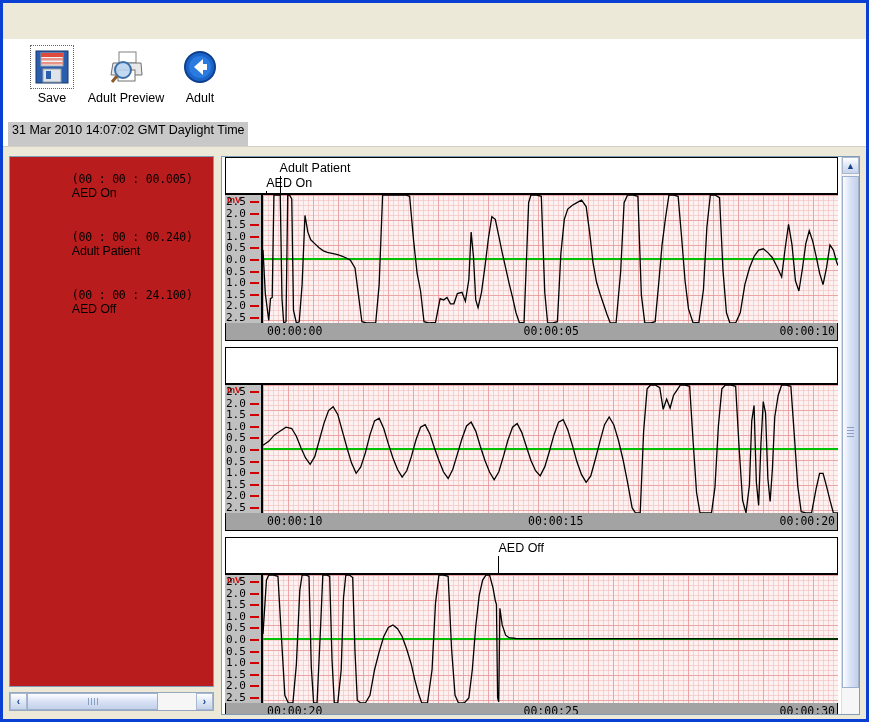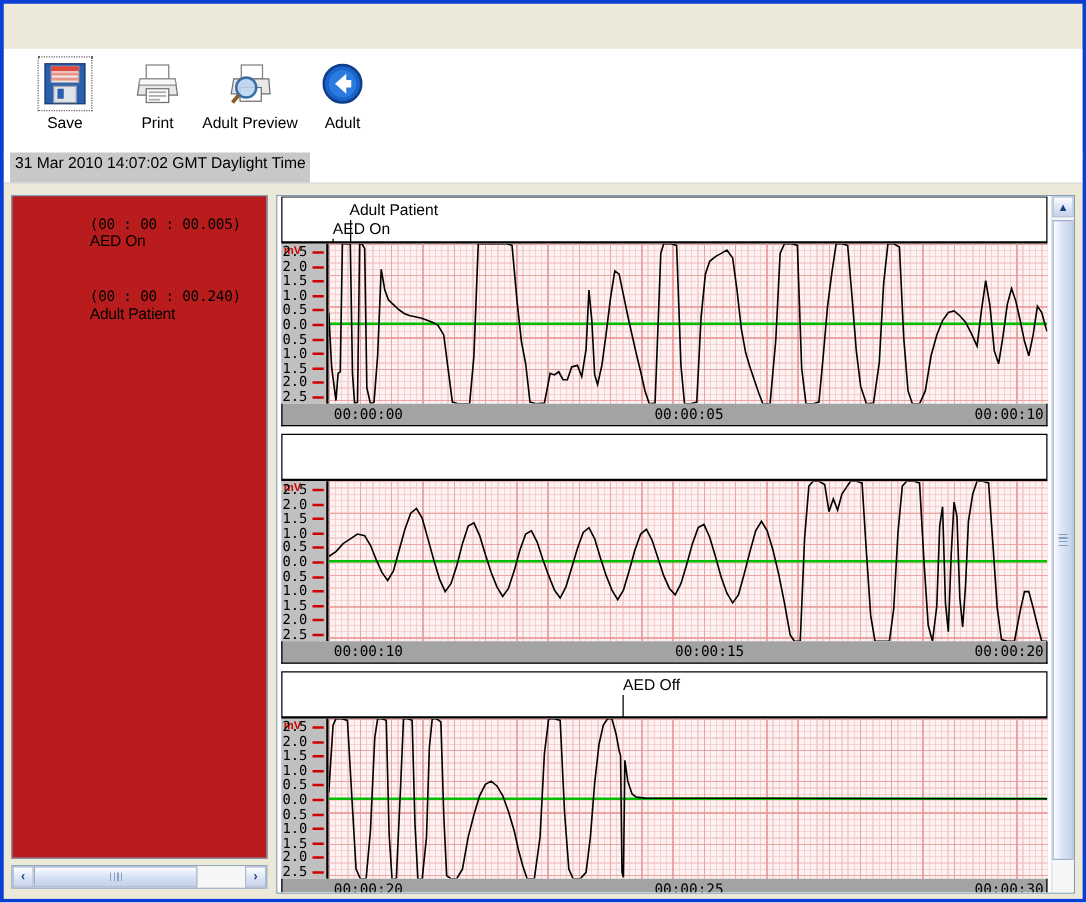--- a/index.html
+++ b/index.html
@@ -285,34 +285,20 @@
           <rect x="6" y="3" width="22" height="4" fill="#e04a3c"></rect>
           <rect x="6" y="8" width="22" height="2.5" fill="#e8948a"></rect>
           <rect x="6" y="12" width="22" height="2.5" fill="#e8948a"></rect>
           <rect x="8" y="19" width="18" height="13" fill="#dfe4ea" stroke="#9aa0a8"></rect>
           <rect x="11" y="21" width="5" height="8" fill="#2a5fb0"></rect>
         </svg>
       </div>
       <div class="tb-label">Save</div>
     </div>
 
-    <div class="tb-item">
-      <div class="ico-box">
-        <svg width="36" height="34" viewBox="0 0 36 34">
-          <rect x="9" y="2" width="18" height="11" fill="#ffffff" stroke="#808080"></rect>
-          <path d="M4 13 L32 13 L34 26 L2 26 Z" fill="#e8e8e8" stroke="#707070"></path>
-          <path d="M4 13 L32 13 L33 18 L3 18 Z" fill="#f8f8f8" stroke="#909090"></path>
-          <rect x="9" y="21" width="18" height="11" fill="#ffffff" stroke="#707070"></rect>
-          <rect x="11" y="23" width="14" height="1.5" fill="#b0b0b0"></rect>
-          <rect x="11" y="26" width="14" height="1.5" fill="#b0b0b0"></rect>
-          <rect x="11" y="29" width="9" height="1.5" fill="#b0b0b0"></rect>
-        </svg>
-      </div>
-      <div class="tb-label">Print</div>
-    </div>
 
     <div class="tb-item">
       <div class="ico-box">
         <svg width="36" height="34" viewBox="0 0 36 34">
           <rect x="11" y="2" width="17" height="11" fill="#ffffff" stroke="#808080"></rect>
           <path d="M5 13 L33 13 L34 25 L3 25 Z" fill="#e8e8e8" stroke="#707070"></path>
           <rect x="10" y="20" width="17" height="11" fill="#ffffff" stroke="#707070"></rect>
           <circle cx="15" cy="20" r="8" fill="#b9d4f0" fill-opacity="0.85" stroke="#3a6ea8" stroke-width="2"></circle>
           <line x1="9" y1="26" x2="4" y2="32" stroke="#8a5a28" stroke-width="3"></line>
         </svg>
@@ -339,20 +325,24 @@
   <div class="main">
 
     <div class="events-panel">
       <div class="event-row">
         <span>(00 : 00 : 00.005)</span>
         <span class="evt-label">AED On</span>
       </div>
       <div class="event-row">
         <span>(00 : 00 : 00.240)</span>
         <span class="evt-label">Adult Patient</span>
+      </div>
+      <div class="event-row">
+        <span>(00 : 00 : 24.100)</span>
+        <span class="evt-label">AED Off</span>
       </div>
     </div>
 
     <div class="hscroll">
       <div class="hs-btn">‹</div>
       <div class="hs-track">
         <div class="hs-thumb">
           <div class="grip-h"></div>
         </div>
       </div>
@@ -437,21 +427,21 @@
               </div>
               <div class="grid">
                 <svg viewBox="0 0 567 128" preserveAspectRatio="none">
                   <line x1="0" x2="567" y1="64" y2="64" stroke="#00c000" stroke-width="2"></line>
                   <polyline points="0.00,60.16 5.67,56.32 11.34,49.92 17.01,46.08 22.68,42.24 28.35,43.52 32.89,51.20 37.42,62.72 41.96,72.96 46.49,79.36 51.03,71.68 55.57,55.04 60.10,38.40 64.64,25.60 69.17,21.76 73.71,29.44 78.25,46.08 82.78,62.72 87.32,78.08 91.85,88.32 96.39,81.92 100.93,67.84 105.46,49.92 110.00,35.84 114.53,33.28 119.07,43.52 123.61,58.88 128.14,72.96 132.68,84.48 137.21,92.16 141.75,85.76 146.29,71.68 150.82,55.04 155.36,42.24 159.89,39.68 164.43,48.64 168.97,62.72 173.50,75.52 178.04,87.04 182.57,93.44 187.11,84.48 191.65,69.12 196.18,53.76 200.72,40.96 205.25,37.12 209.79,46.08 214.33,61.44 218.86,75.52 223.40,87.04 227.93,94.72 232.47,87.04 237.01,71.68 241.54,55.04 246.08,42.24 250.61,38.40 255.15,47.36 259.69,61.44 264.22,75.52 268.76,85.76 273.29,90.88 277.83,81.92 282.37,66.56 286.90,49.92 291.44,37.12 295.97,34.56 300.51,44.80 305.05,60.16 309.58,76.80 314.12,89.60 318.65,97.28 323.19,90.88 327.73,74.24 332.26,56.32 336.80,39.68 341.33,32.00 345.87,39.68 350.41,55.04 354.94,74.24 359.48,97.28 364.01,122.88 367.42,128.00 371.95,128.00 375.35,46.08 378.76,3.84 382.16,0.00 386.69,0.00 391.23,2.56 394.63,24.32 398.03,14.08 401.44,23.04 404.84,10.24 408.24,5.12 411.64,0.00 416.18,0.00 420.71,1.28 424.12,56.32 427.52,107.52 430.92,128.00 436.59,128.00 442.26,128.00 445.66,102.40 449.06,40.96 452.47,3.84 455.87,0.00 461.54,0.00 466.07,1.28 469.48,62.72 472.88,115.20 476.28,128.00 479.68,99.84 481.95,35.84 484.22,20.48 486.49,97.28 488.75,120.32 491.02,58.88 493.29,16.64 495.56,28.16 497.83,93.44 500.09,116.48 502.36,83.20 504.63,32.00 508.03,10.24 511.43,0.00 515.97,0.00 520.51,1.28 523.91,49.92 527.31,101.12 530.71,126.72 535.25,128.00 540.92,128.00 545.45,103.68 548.86,88.32 552.26,88.32 555.66,101.12 559.06,115.20 562.46,128.00 567.00,128.00" fill="none" stroke="#000000" stroke-width="1.3" vector-effect="non-scaling-stroke"></polyline>
                 </svg>
               </div>
             </div>
             <div class="strip-foot">
               <div class="xlab" style="left: 41px;">00:00:10</div>
-              <div class="xlab" style="left: 314px;">00:00:15</div>
+              <div class="xlab" style="left: 302px;">00:00:15</div>
               <div class="xlab" style="right: 2px;">00:00:20</div>
             </div>
           </div>
           <div class="strip">
             <div class="strip-head">
               <div class="annot" style="left: 272.47px; top: 3px;">AED Off</div>
               <div class="annot-tick" style="left: 272.47px; top: 18px; height: 18px;"></div>
             </div>
             <div class="strip-body">
               <div class="yaxis">

